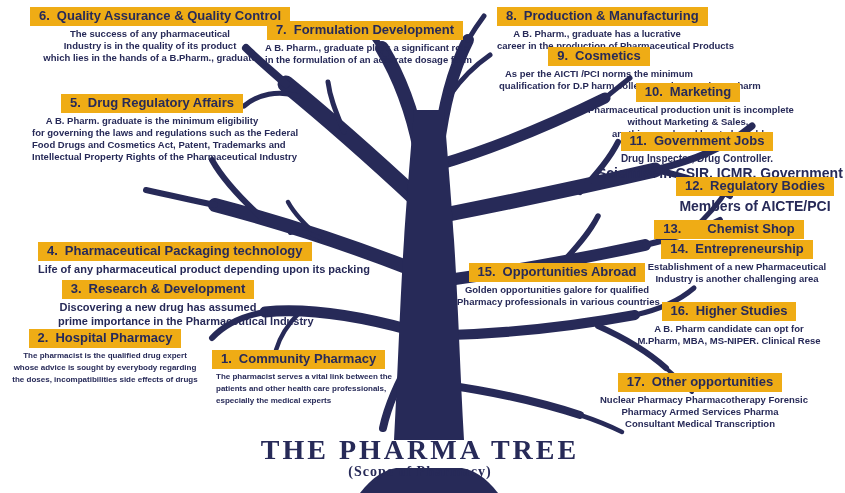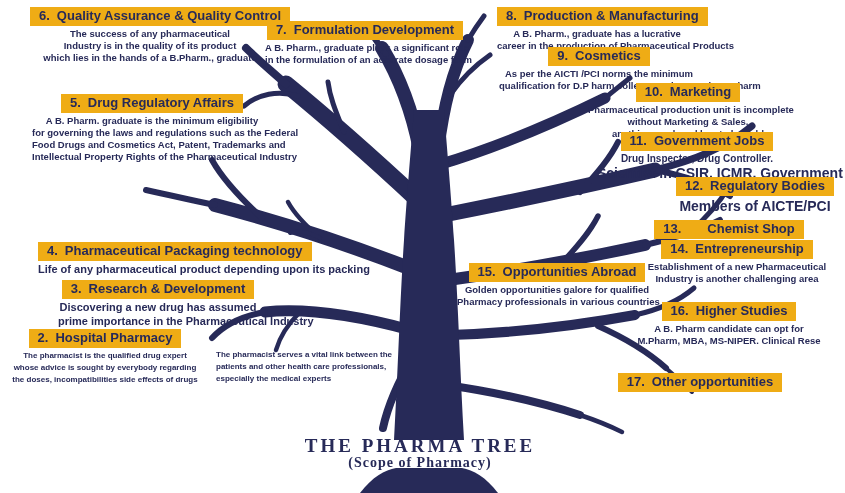--- a/index.html
+++ b/index.html
@@ -21,21 +21,21 @@
   .sm .line{font-size:11px;}
   .xs .line{font-size:8px;line-height:1.5;}
   .left-text{text-align:left;}
   .left-text .desc{padding-left:4px;}
   .line-lg{font-size:10px;line-height:1.15;}
   .line-md{font-size:14px;}
   .title-block{
     position:absolute;left:250px;top:436px;width:340px;z-index:3;text-align:center;
     font-family:"Liberation Serif","DejaVu Serif",serif;color:#272a58;
   }
-  .main-title{font-size:19px;font-weight:bold;letter-spacing:3px;line-height:1.0;}
+  .main-title{font-size:28px;font-weight:bold;letter-spacing:3px;line-height:1.0;}
   .sub-title{font-size:14px;font-weight:bold;letter-spacing:1px;line-height:1.1;}
 </style>
 </head>
 <body>
 
 <div class="stage">
 
   <svg class="tree-svg" viewBox="0 0 845 493" xmlns="http://www.w3.org/2000/svg">
     <g fill="none" stroke="#272a58" stroke-linecap="round">
 
@@ -171,20 +171,25 @@
   <div class="item" style="left:629px;top:301px;width:200px;">
     <div class="tag"><span class="num">16.</span><span>Higher Studies</span></div>
     <div class="desc">
       <div class="line">A B. Pharm candidate can opt for</div>
       <div class="line">M.Pharm, MBA, MS-NIPER. Clinical Rese</div>
     </div>
   </div>
 
   <div class="item" style="left:600px;top:372px;width:200px;">
     <div class="tag"><span class="num">17.</span><span>Other  opportunities</span></div>
+    <div class="desc">
+      <div class="line">Nuclear Pharmacy Pharmacotherapy Forensic</div>
+      <div class="line">Pharmacy Armed Services Pharma</div>
+      <div class="line">Consultant Medical Transcription</div>
+    </div>
   </div>
 
   <div class="item" style="left:32px;top:93px;width:240px;">
     <div class="tag"><span class="num">5.</span><span>Drug Regulatory Affairs</span></div>
     <div class="desc">
       <div class="line">A B. Pharm. graduate is the minimum eligibility</div>
       <div class="line">for governing the laws and regulations such as the Federal</div>
       <div class="line">Food Drugs and Cosmetics Act, Patent, Trademarks and</div>
       <div class="line">Intellectual Property Rights of the Pharmaceutical Industry</div>
     </div>
@@ -208,20 +213,21 @@
   <div class="item xs" style="left:5px;top:328px;width:200px;">
     <div class="tag"><span class="num">2.</span><span>Hospital Pharmacy</span></div>
     <div class="desc">
       <div class="line">The pharmacist is the qualified drug expert</div>
       <div class="line">whose advice is sought by everybody regarding</div>
       <div class="line">the doses, incompatibilities side effects of drugs</div>
     </div>
   </div>
 
   <div class="item xs left-text" style="left:212px;top:349px;width:200px;">
+    <div class="tag"><span class="num">1.</span><span>Community Pharmacy</span></div>
     <div class="desc">
       <div class="line">The pharmacist serves a vital link between the</div>
       <div class="line">patients and other health care professionals,</div>
       <div class="line">especially the medical experts</div>
     </div>
   </div>
 
   <div class="title-block">
     <div class="main-title">THE PHARMA TREE</div>
     <div class="sub-title">(Scope of Pharmacy)</div>

